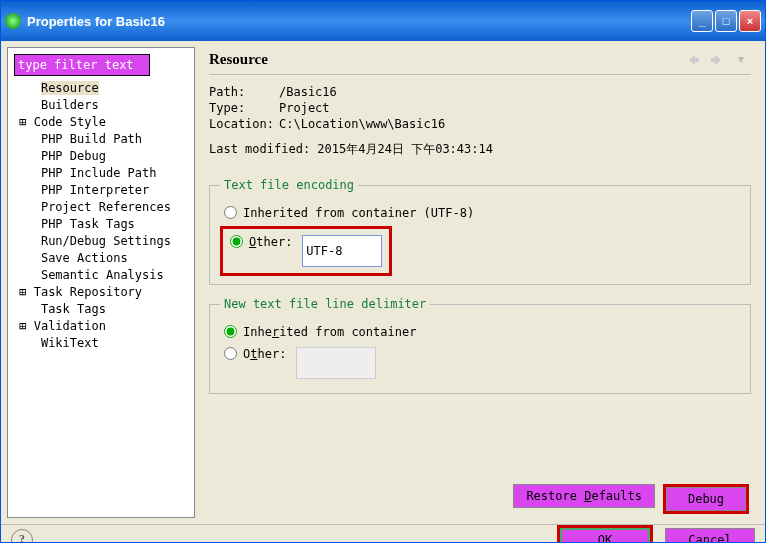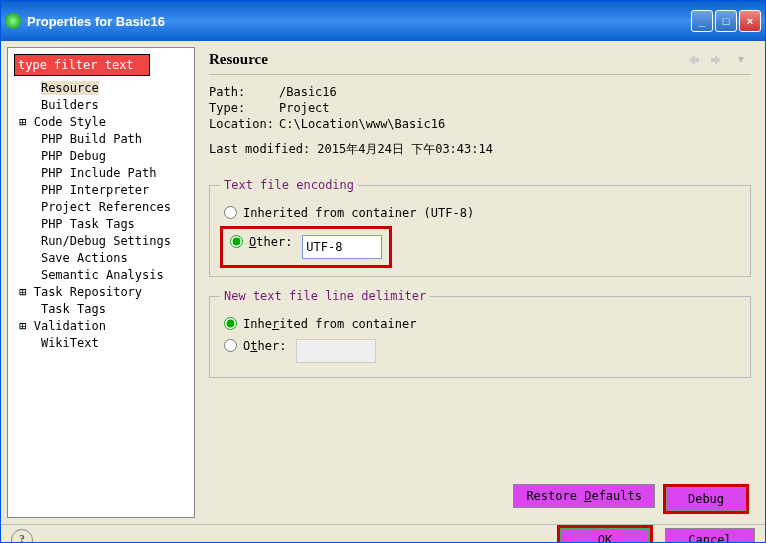--- a/index.html
+++ b/index.html
@@ -5,39 +5,39 @@
 * { box-sizing: border-box; margin: 0; padding: 0; }
 body { font-family: "SimSun", "MS Sans Serif", sans-serif; font-size: 12px; background: #ece9d8; width: 766px; height: 543px; overflow: hidden; border: 1px solid #0054e3; }
 .titlebar { height: 40px; background: linear-gradient(#0a5fce, #3b8eed, #0a5fce); display: flex; align-items: center; padding: 0 4px; color: white; font-weight: bold; }
 .titlebar .ticon { width: 16px; height: 16px; background: radial-gradient(#8f8, #080); border-radius: 50%; margin-right: 6px; }
 .titlebar .title { flex: 1; font-size: 13px; }
 .wbtn { width: 22px; height: 22px; margin-left: 2px; border: 1px solid #fff; border-radius: 3px; display: flex; align-items: center; justify-content: center; font-family: Arial; font-size: 11px; font-weight: bold; color: #fff; cursor: pointer; }
 .wbtn.min, .wbtn.max { background: linear-gradient(#6fa3e0, #2c6fc7); }
 .wbtn.close { background: linear-gradient(#e88, #c33); }
 .body-area { display: flex; height: 483px; background: #ece9d8; }
 .left-panel { width: 188px; border: 1px solid #888; margin: 6px 3px 6px 6px; background: #fff; display: flex; flex-direction: column; }
-.filter-input { width: 100%; height: 18px; border: 1px solid #000; background: #ef4444; color: #fff; font-family: monospace; font-size: 12px; padding: 1px 3px; margin: 6px 0 4px 6px; box-sizing: content-box; width: 128px; }
+.filter-input { width: 100%; height: 18px; border: 1px solid #000; background: #d946ef; color: #fff; font-family: monospace; font-size: 12px; padding: 1px 3px; margin: 6px 0 4px 6px; box-sizing: content-box; width: 128px; }
 .tree { font-family: monospace; font-size: 12px; padding-left: 4px; line-height: 17px; color: #000; }
 .tree .node { white-space: pre; cursor: default; }
 .tree .sel { background: #e8e0c8; display: inline; }
 .right-panel { flex: 1; margin: 6px 6px 6px 3px; display: flex; flex-direction: column; }
 .header-row { display: flex; align-items: center; padding: 4px 8px; }
 .header-title { font-family: Georgia, serif; font-size: 15px; font-weight: bold; flex: 1; }
 .arrow-btn { width: 20px; height: 16px; color: #bbb; cursor: pointer; margin-left: 4px; }
 .sep { height: 1px; background: #bbb; margin: 2px 8px 6px 8px; }
 .props { font-family: monospace; font-size: 12px; padding: 4px 8px; }
 .props .row { margin-bottom: 2px; }
 .props .label { display: inline-block; width: 70px; }
 .lastmod { margin: 10px 0; }
 fieldset { border: 1px solid #bbb; margin: 6px 8px; padding: 8px 10px; font-family: monospace; font-size: 12px; position: relative; }
-fieldset legend { color: #701a75; padding: 0 4px; }
+fieldset legend { color: #15803d; padding: 0 4px; }
 .radio-row { display: flex; align-items: flex-start; margin: 4px 0; padding: 2px 4px; }
 .radio-row input[type="radio"] { margin-right: 6px; }
 .hl-apply { border: 3px solid #c00; padding: 0 3px; display: inline-flex; align-items: center; }
-.dropdown { width: 80px; height: 24px; border: 1px solid #7a96df; font-family: monospace; font-size: 12px; padding: 0 3px; margin-left: 10px; }
+.dropdown { width: 80px; height: 32px; border: 1px solid #7a96df; font-family: monospace; font-size: 12px; padding: 0 3px; margin-left: 10px; }
 .dropdown.disabled { background: #eee; border-color: #ccc; }
 .btn-row { display: flex; justify-content: flex-end; gap: 8px; padding: 8px 10px 4px 10px; margin-top: auto; }
 .btn { height: 24px; min-width: 110px; border: 1px solid #888; background: #d946ef; font-family: monospace; font-size: 12px; padding: 0 12px; cursor: pointer; }
 .hl-box { border: 3px solid #c00; display: inline-block; }
 .bottom-bar { height: 30px; border-top: 1px solid #bbb; background: #ece9d8; display: flex; align-items: center; padding: 0 10px; }
 .help-icon { width: 22px; height: 22px; border: 1px solid #888; border-radius: 50%; display: flex; align-items: center; justify-content: center; color: #557; font-weight: bold; cursor: pointer; font-family: Georgia, serif; }
 .bottom-btns { margin-left: auto; display: flex; gap: 12px; align-items: center; }
 .btn.ok { border: 2px solid #4a6; min-width: 90px; }
 .btn.cancel { min-width: 90px; }
 u { text-decoration: underline; }

